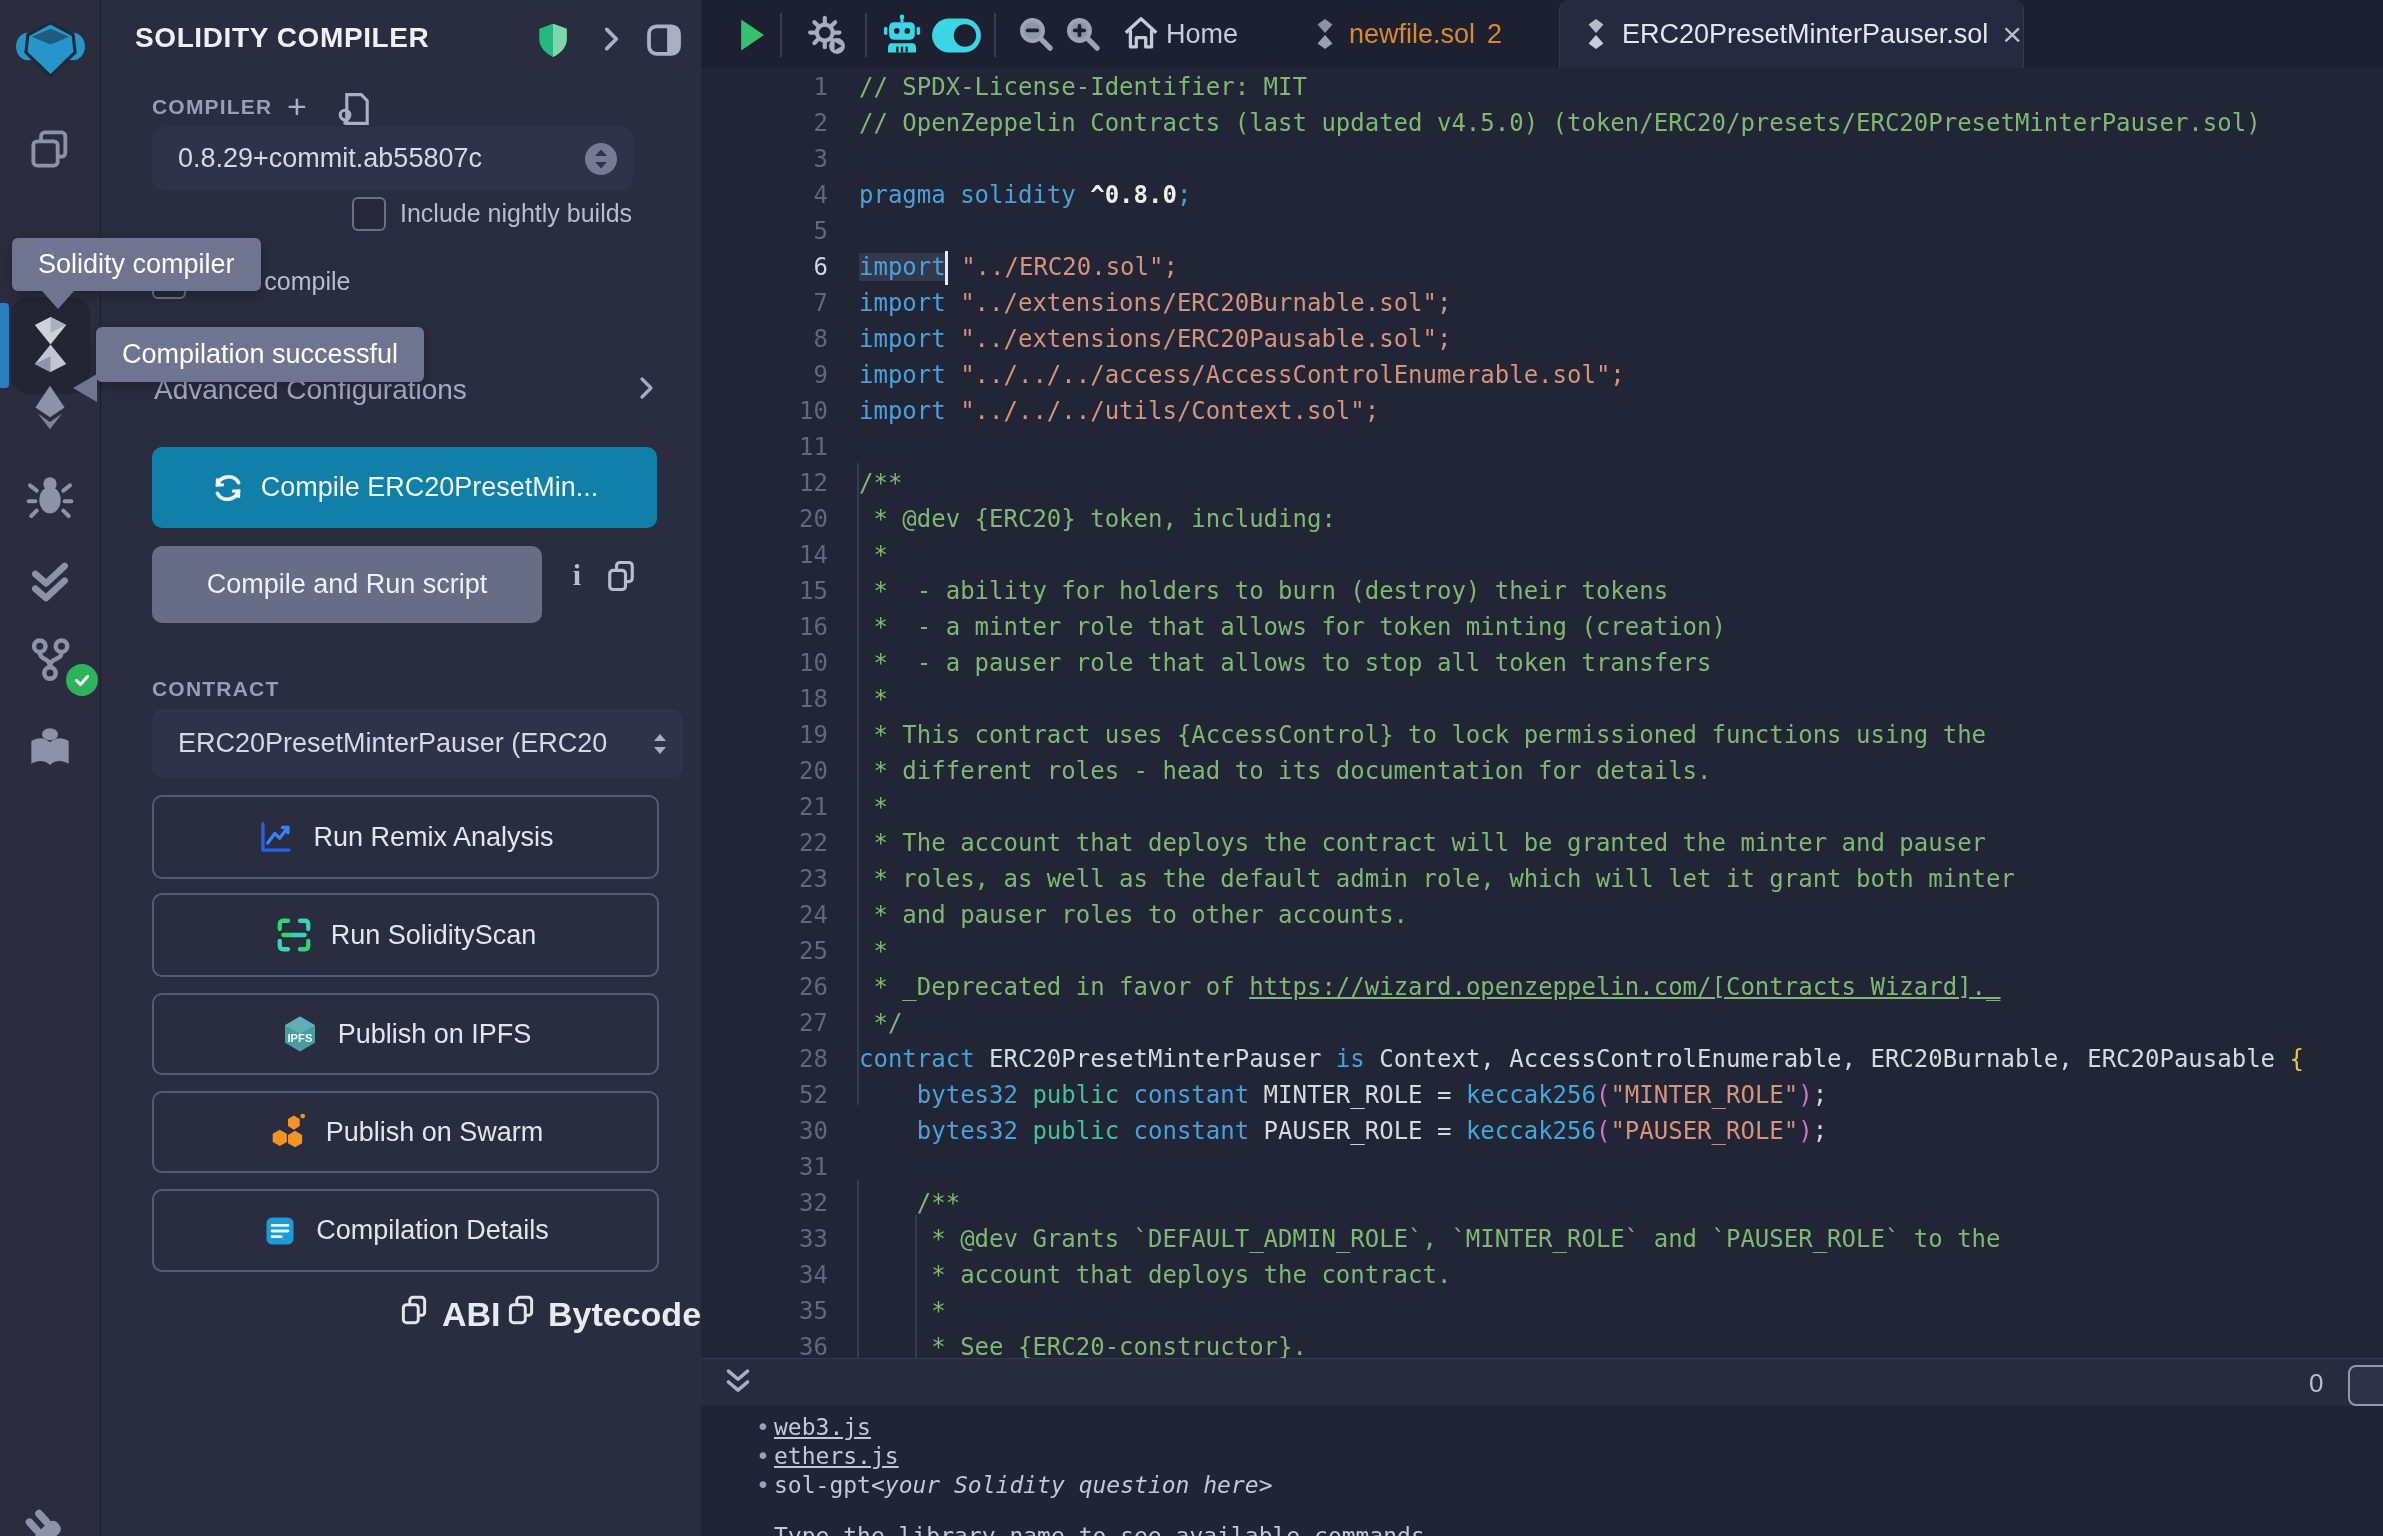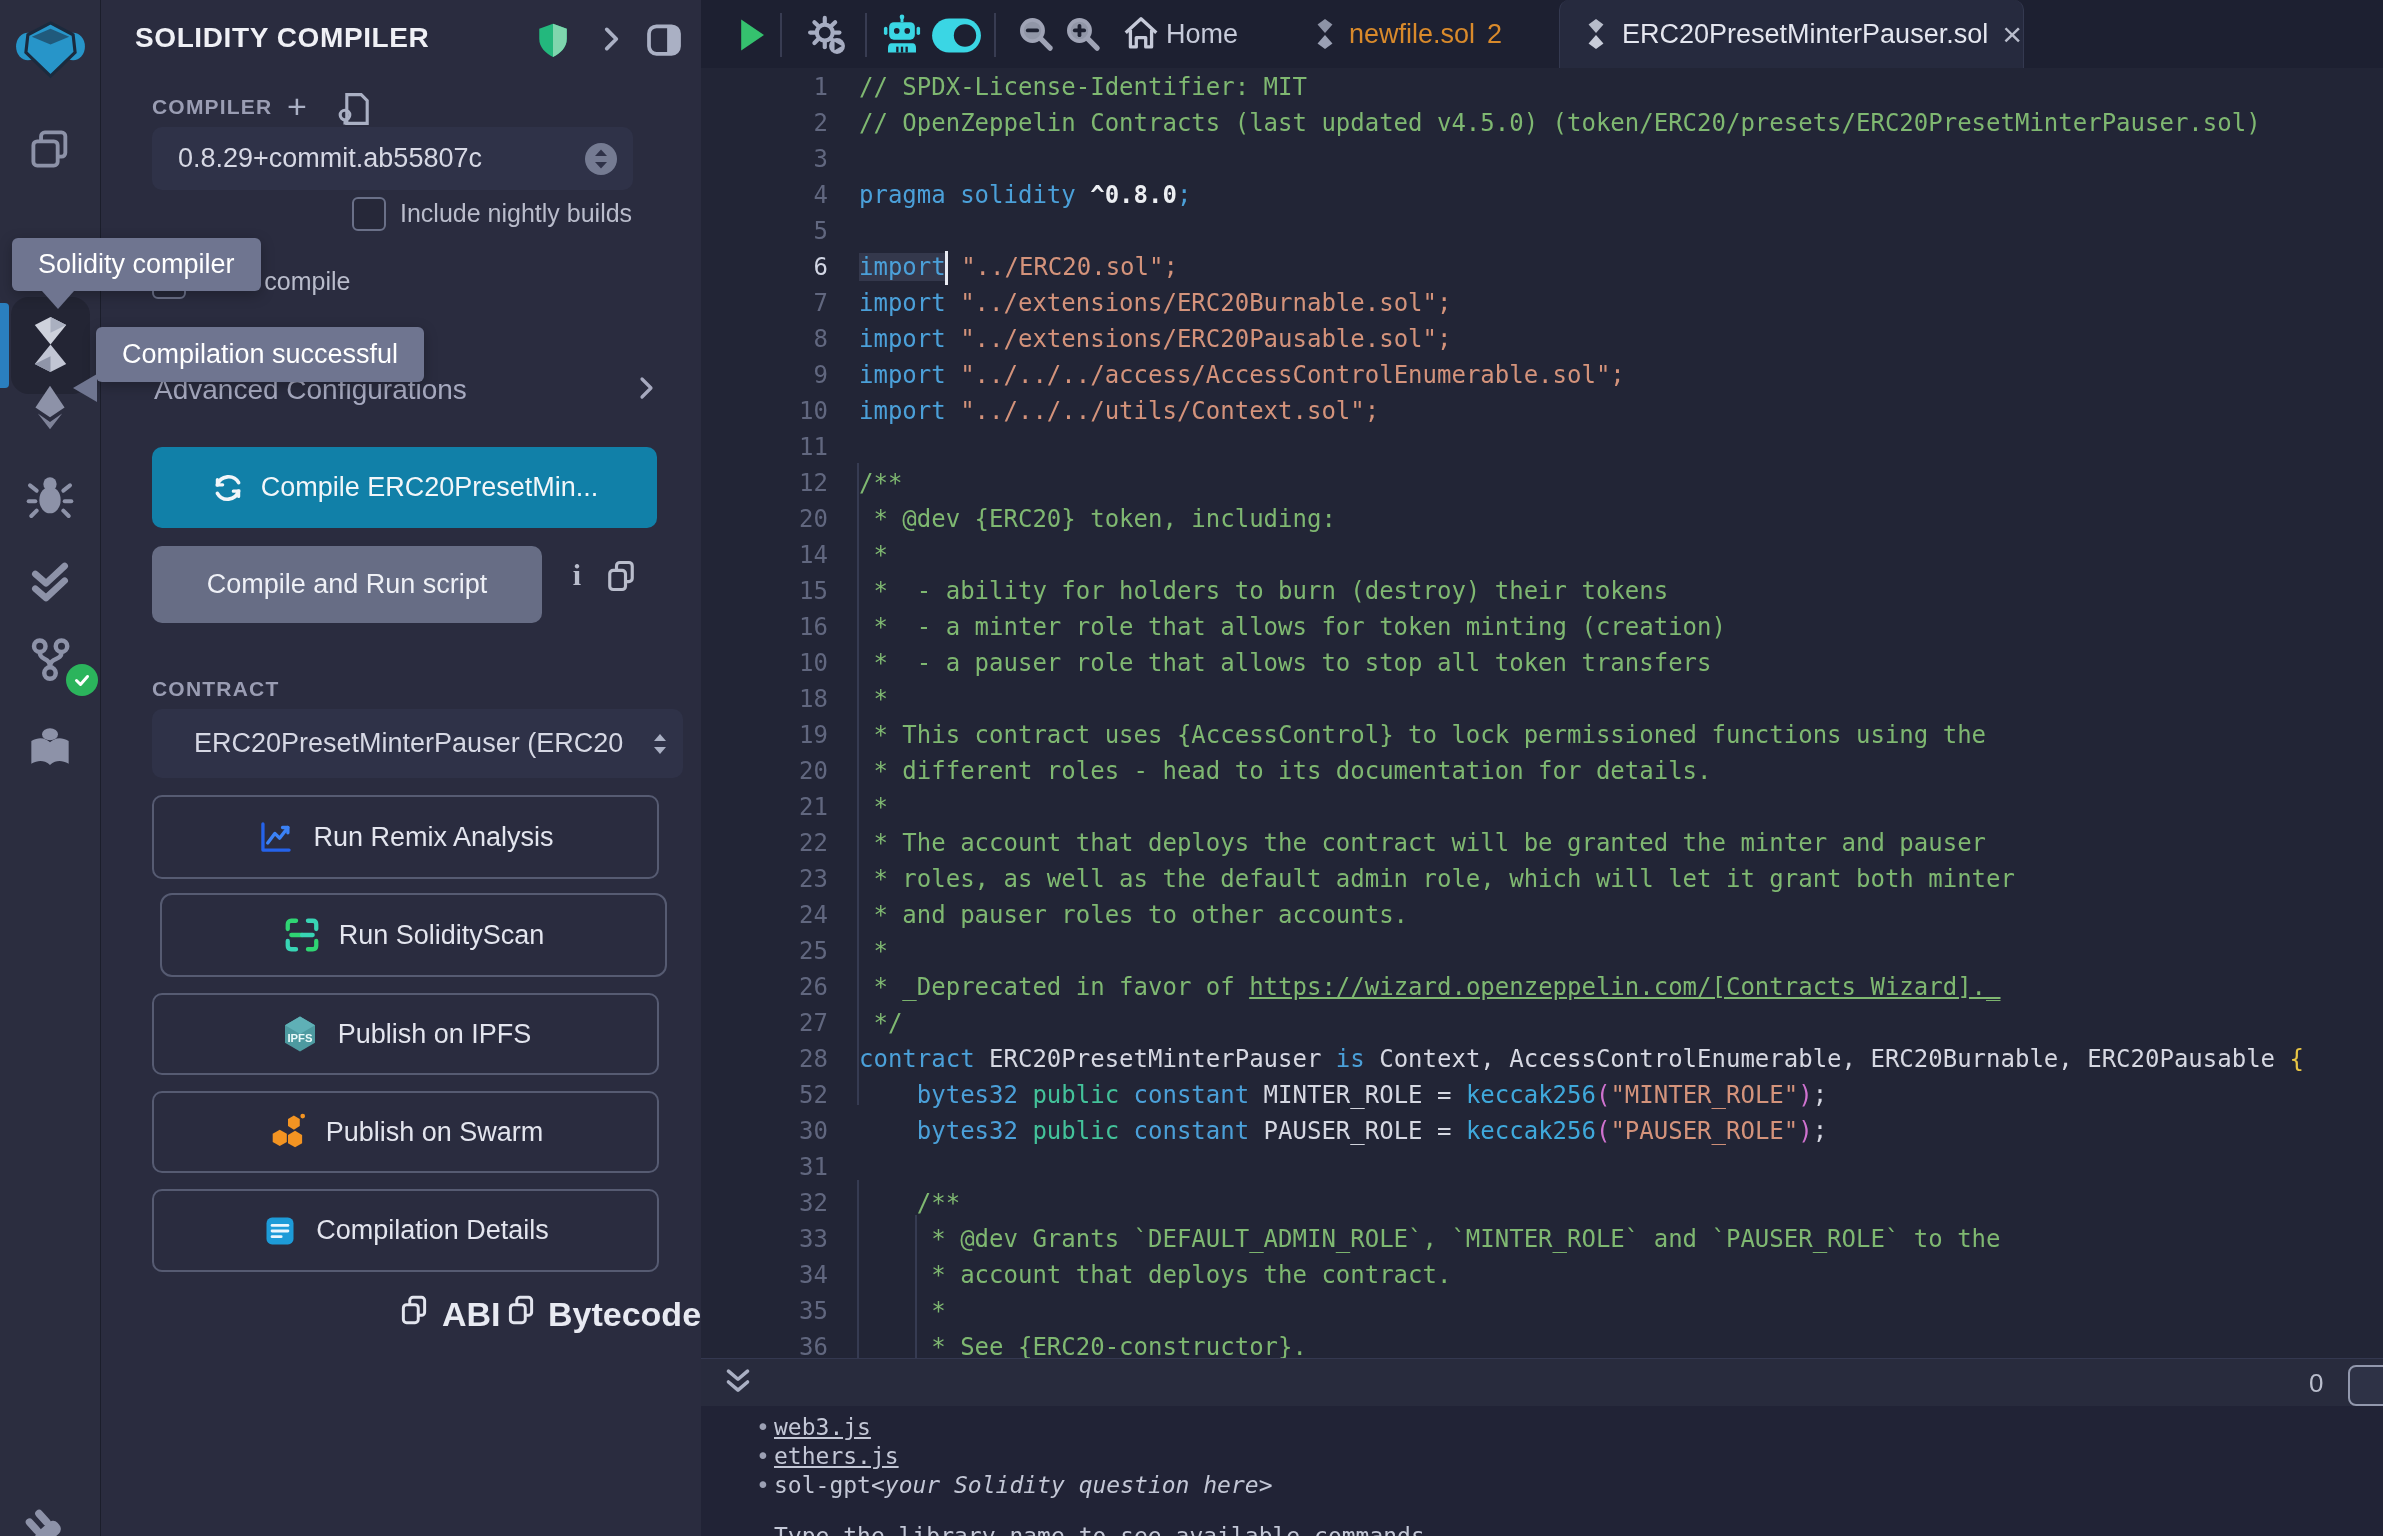--- a/index.html
+++ b/index.html
@@ -230,40 +230,40 @@
     <div class="abs" style="left:461px;top:558px;width:30px;text-align:center;font-size:30px;font-weight:700;color:#b9bdcc;font-family:'Liberation Serif',serif;">i</div>
     <div class="abs" style="left:503px;top:558px;">
       <svg width="34" height="36" viewBox="0 0 30 32" fill="none" stroke="#b9bdcc" stroke-width="2.8">
         <rect x="11" y="4" width="14" height="17" rx="3"></rect>
         <rect x="5" y="11" width="14" height="17" rx="3" fill="#2a2c3f"></rect>
       </svg>
     </div>
 
     <div class="abs mini-label" style="left:51px;top:677px;">CONTRACT</div>
     <div class="abs select" style="left:51px;top:709px;width:505px;height:69px;padding-left:26px;">
-      <span style="overflow:hidden;width:447px;margin-left:16px;">ERC20PresetMinterPauser (ERC20</span>
+      <span style="overflow:hidden;width:447px;">ERC20PresetMinterPauser (ERC20</span>
       <span class="abs" style="right:8px;top:17px;">
         <svg width="30" height="36" viewBox="0 0 30 36">
           <path d="M9 15 L15 8 L21 15 Z" fill="#aab0c4"></path>
           <path d="M9 21 L15 28 L21 21 Z" fill="#aab0c4"></path>
         </svg>
       </span>
     </div>
 
     <div class="abs btn-outline" style="left:51px;top:795px;width:503px;height:80px;">
       <span style="display:flex;">
         <svg width="38" height="38" viewBox="0 0 32 32" fill="none" stroke="#3b82f6" stroke-width="2.8" stroke-linecap="round" stroke-linejoin="round">
           <path d="M5 5 V27 H27" stroke="#2563eb"></path>
           <path d="M9 21 L15 13 L19 17 L26 8"></path>
           <path d="M21.5 8 H26 V12.5"></path>
         </svg>
       </span>
       <span>Run Remix Analysis</span>
     </div>
-    <div class="abs btn-outline" style="left:59px;top:893px;width:503px;height:80px;border-radius:12px;">
+    <div class="abs btn-outline" style="left:51px;top:893px;width:503px;height:80px;">
       <span style="display:flex;">
         <svg width="38" height="38" viewBox="0 0 32 32" fill="none" stroke-width="3.6" stroke-linecap="round">
           <path d="M4 11 V7 Q4 4 7 4 H11" stroke="#2fd573"></path>
           <path d="M21 4 H25 Q28 4 28 7 V11" stroke="#38d5b5"></path>
           <path d="M4 21 V25 Q4 28 7 28 H11" stroke="#38d5b5"></path>
           <path d="M21 28 H25 Q28 28 28 25 V21" stroke="#2fd573"></path>
           <path d="M7 16 H16" stroke="#2fd573"></path>
             <path d="M16 16 H25" stroke="#38d5b5"></path>
         </svg>
       </span>

